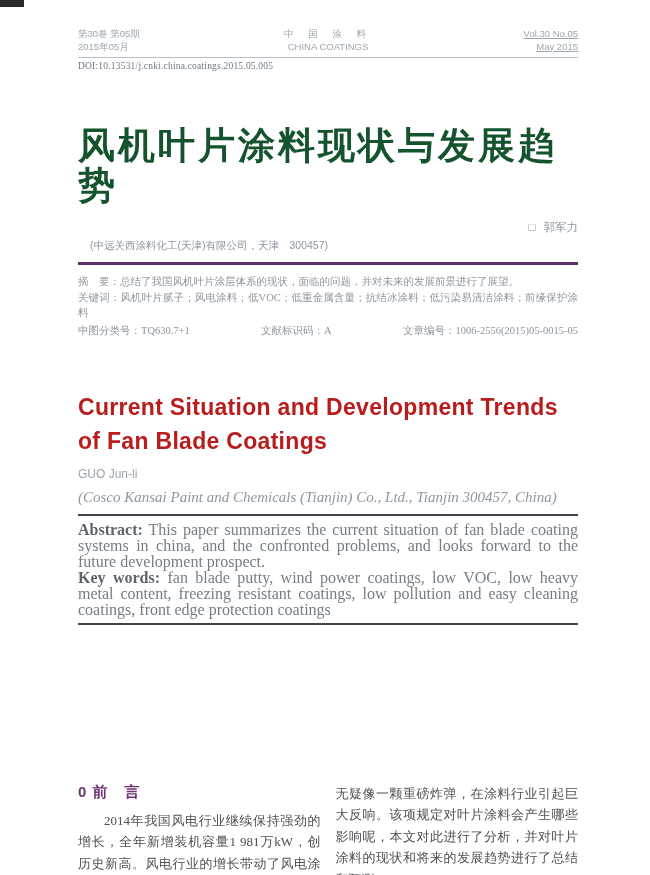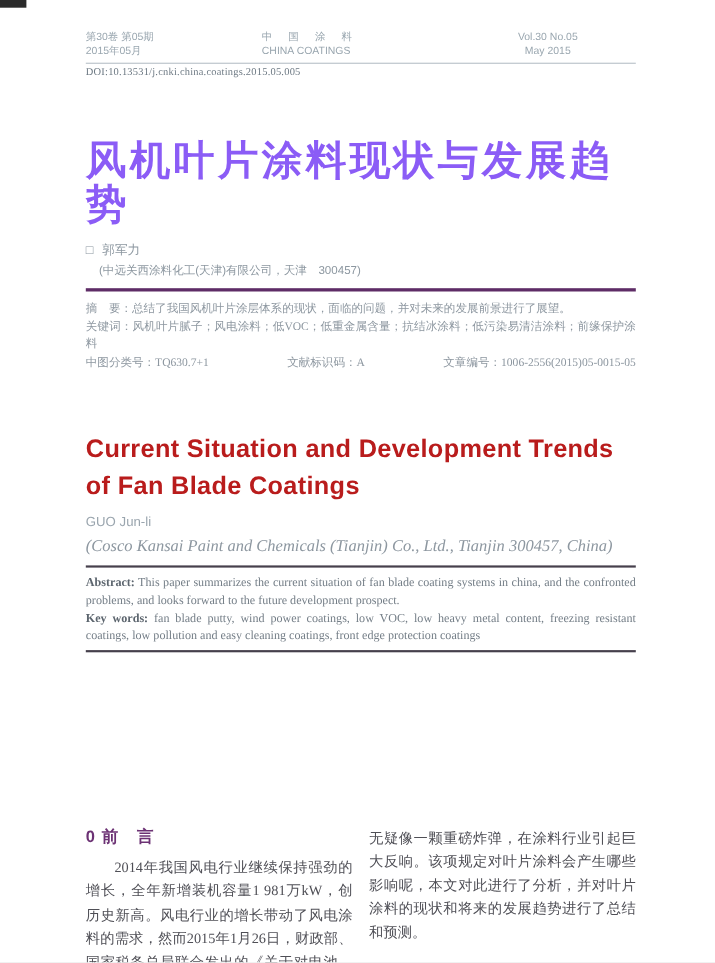--- a/index.html
+++ b/index.html
@@ -13,35 +13,35 @@
   }
   .content{padding:0 72px 0 78px;}
   .corner-mark{position:absolute;top:0;left:0;width:24px;height:7px;background:#2b2b2b;}
 
   
   .jheader{display:flex;justify-content:space-between;align-items:flex-start;
     padding-top:28px;color:#99a6af;
     font-family:"Liberation Sans","DejaVu Sans",sans-serif;
     font-size:9.5px;line-height:12.5px;}
   .jheader .h-left{text-align:left;width:160px;}
-  .jheader .h-center{text-align:left;flex:1;}
+  .jheader .h-center{text-align:center;flex:1;}
   .jheader .h-center .cn{letter-spacing:6px;}
-  .jheader .h-right{text-align:center;width:160px;}
+  .jheader .h-right{text-align:right;width:160px;text-decoration:underline;}
   .header-rule{border:none;border-top:1px solid #b7c0c7;margin:4px 0 0 0;}
   .doi{margin-top:3px;font-size:9.5px;color:#6e7a84;letter-spacing:.2px;}
 
   
   .cn-title{
     margin:55px 0 0 0;
     font-family:"Liberation Sans","DejaVu Sans",sans-serif;
-    font-weight:bold;color:#8b5cf6;
+    font-weight:bold;color:#14532d;
     font-size:37px;line-height:40px;letter-spacing:3px;
   }
   .author-line{margin-top:14px;color:#8c97a0;font-size:11.5px;
-    font-family:"Liberation Sans","DejaVu Sans",sans-serif;}
+    font-family:"Liberation Sans","DejaVu Sans",sans-serif;text-align:right;}
   .author-line .marker{margin-right:8px;color:#8c97a0;}
   .affil-cn{margin-top:4px;color:#8c97a0;font-size:10.5px;padding-left:12px;
     font-family:"Liberation Sans","DejaVu Sans",sans-serif;}
   .purple-rule{height:3px;background:#5e2c66;margin-top:9px;}
 
   
   .abstract-cn{margin-top:9px;color:#8d97a0;font-size:10.5px;line-height:15.5px;}
   .abstract-cn p{margin:0;text-align:justify;}
   .clc-row{display:flex;justify-content:space-between;margin-top:2px;}
   .clc-row span{white-space:nowrap;}
@@ -50,21 +50,21 @@
   .en-title{
     margin:52px 0 0 0;
     font-family:"Liberation Sans","DejaVu Sans",sans-serif;
     font-weight:bold;color:#b91c1c;
     font-size:23px;line-height:34px;letter-spacing:.3px;
   }
   .author-en{margin-top:9px;color:#9aa5ae;font-size:12px;
     font-family:"Liberation Sans","DejaVu Sans",sans-serif;}
   .affil-en{margin-top:8px;color:#8d97a0;font-size:15px;font-style:italic;}
   .dark-rule{height:2px;background:#46404c;margin-top:8px;}
-  .abstract-en{margin-top:6px;color:#747e87;font-size:11px;line-height:16px;}
+  .abstract-en{margin-top:6px;color:#747e87;font-size:16px;line-height:16px;}
   .abstract-en p{margin:0;text-align:justify;}
   .abstract-en .lbl{font-weight:bold;color:#5c656e;}
   .dark-rule2{height:1.5px;background:#46404c;margin-top:5px;}
 
   
   .columns{display:flex;gap:15px;margin-top:158px;}
   .col{flex:1;min-width:0;}
   .sec-heading{
     margin:0 0 8px 0;
     font-family:"Liberation Sans","DejaVu Sans",sans-serif;

